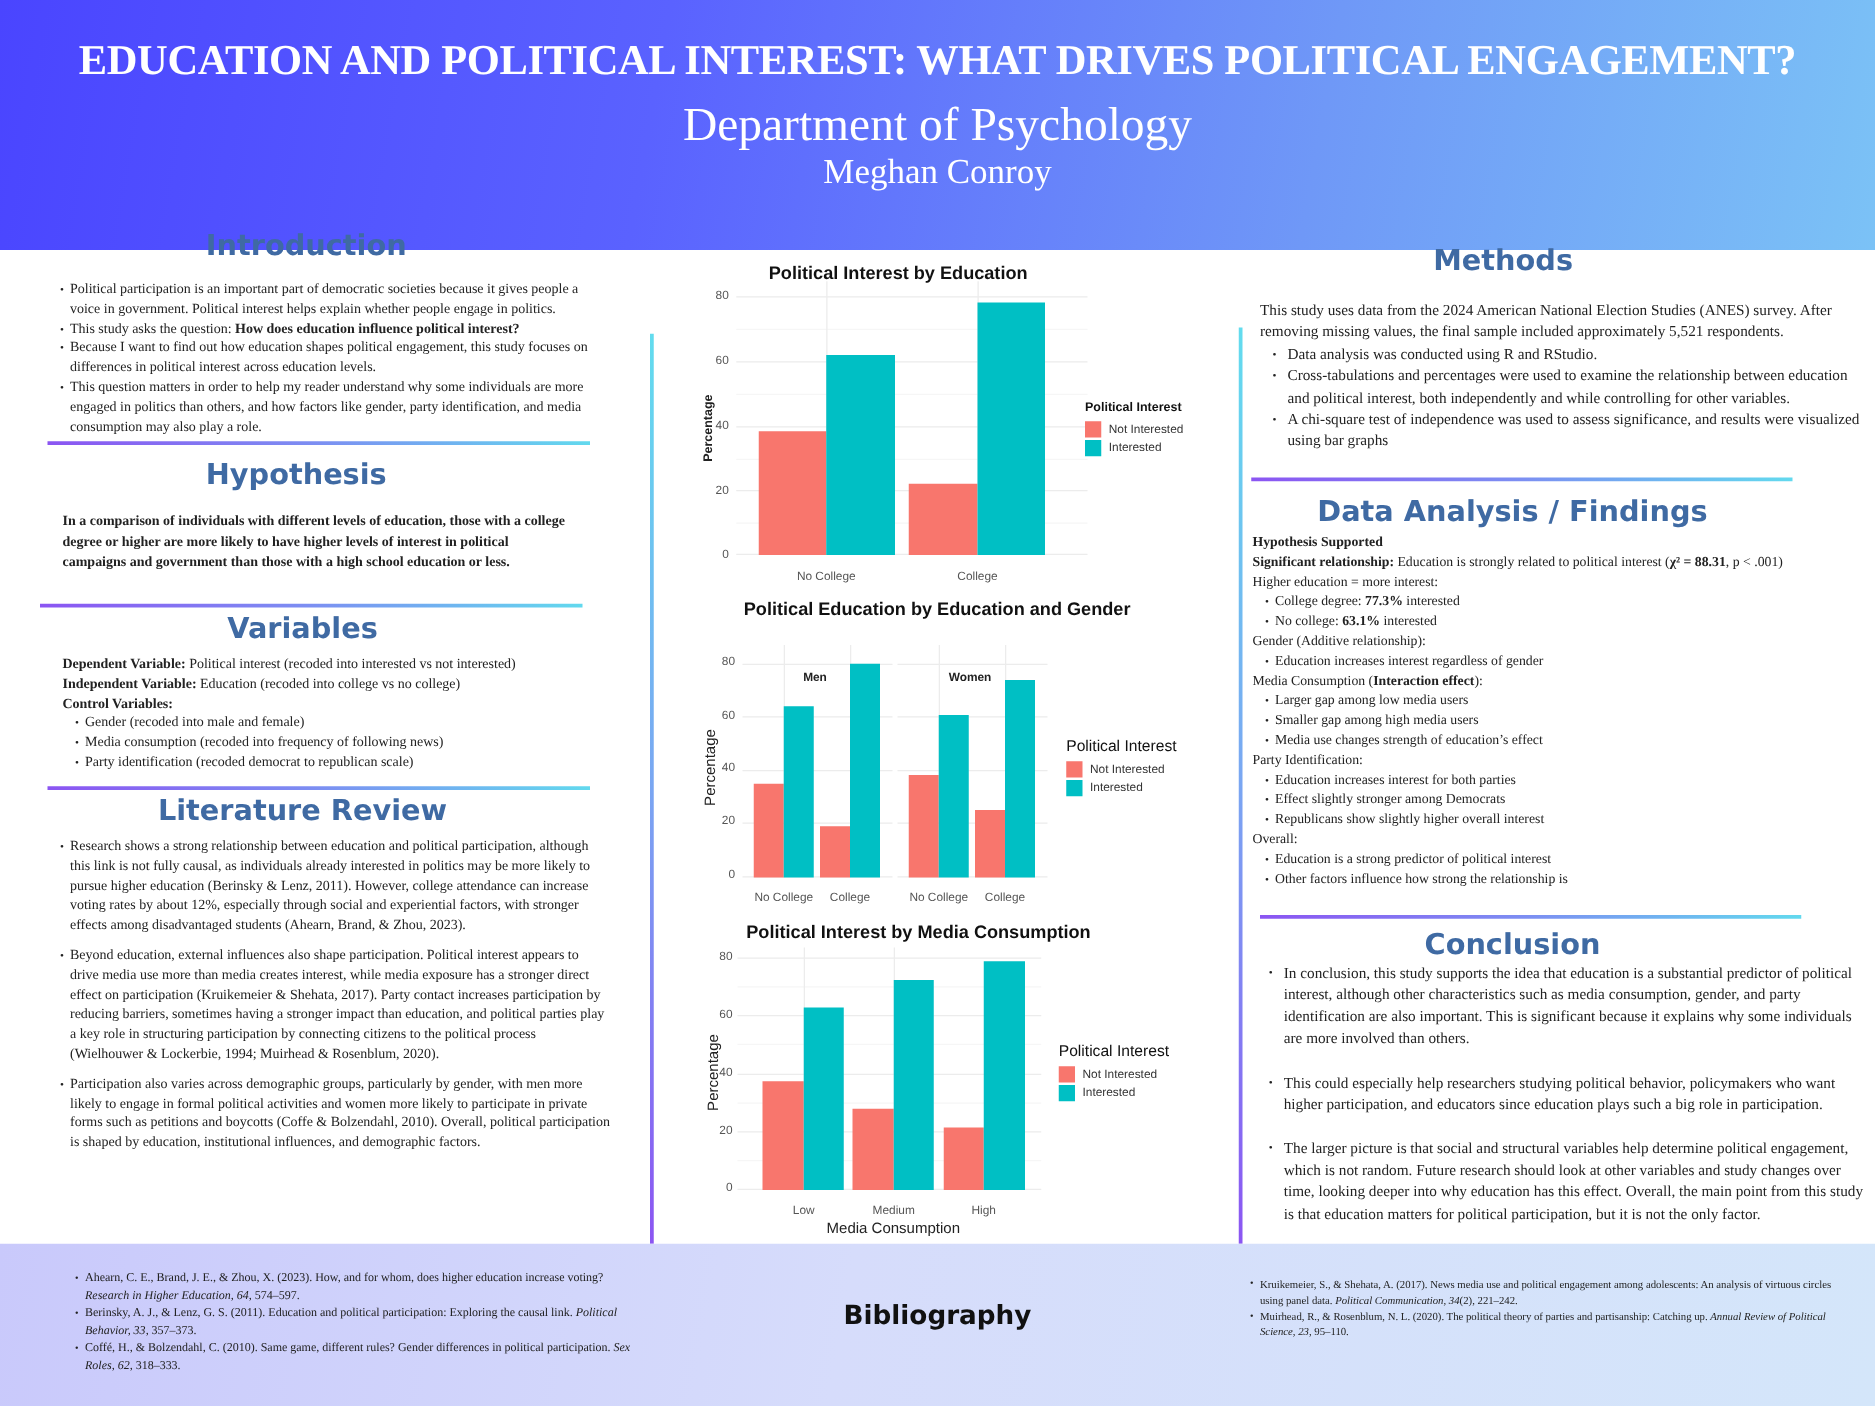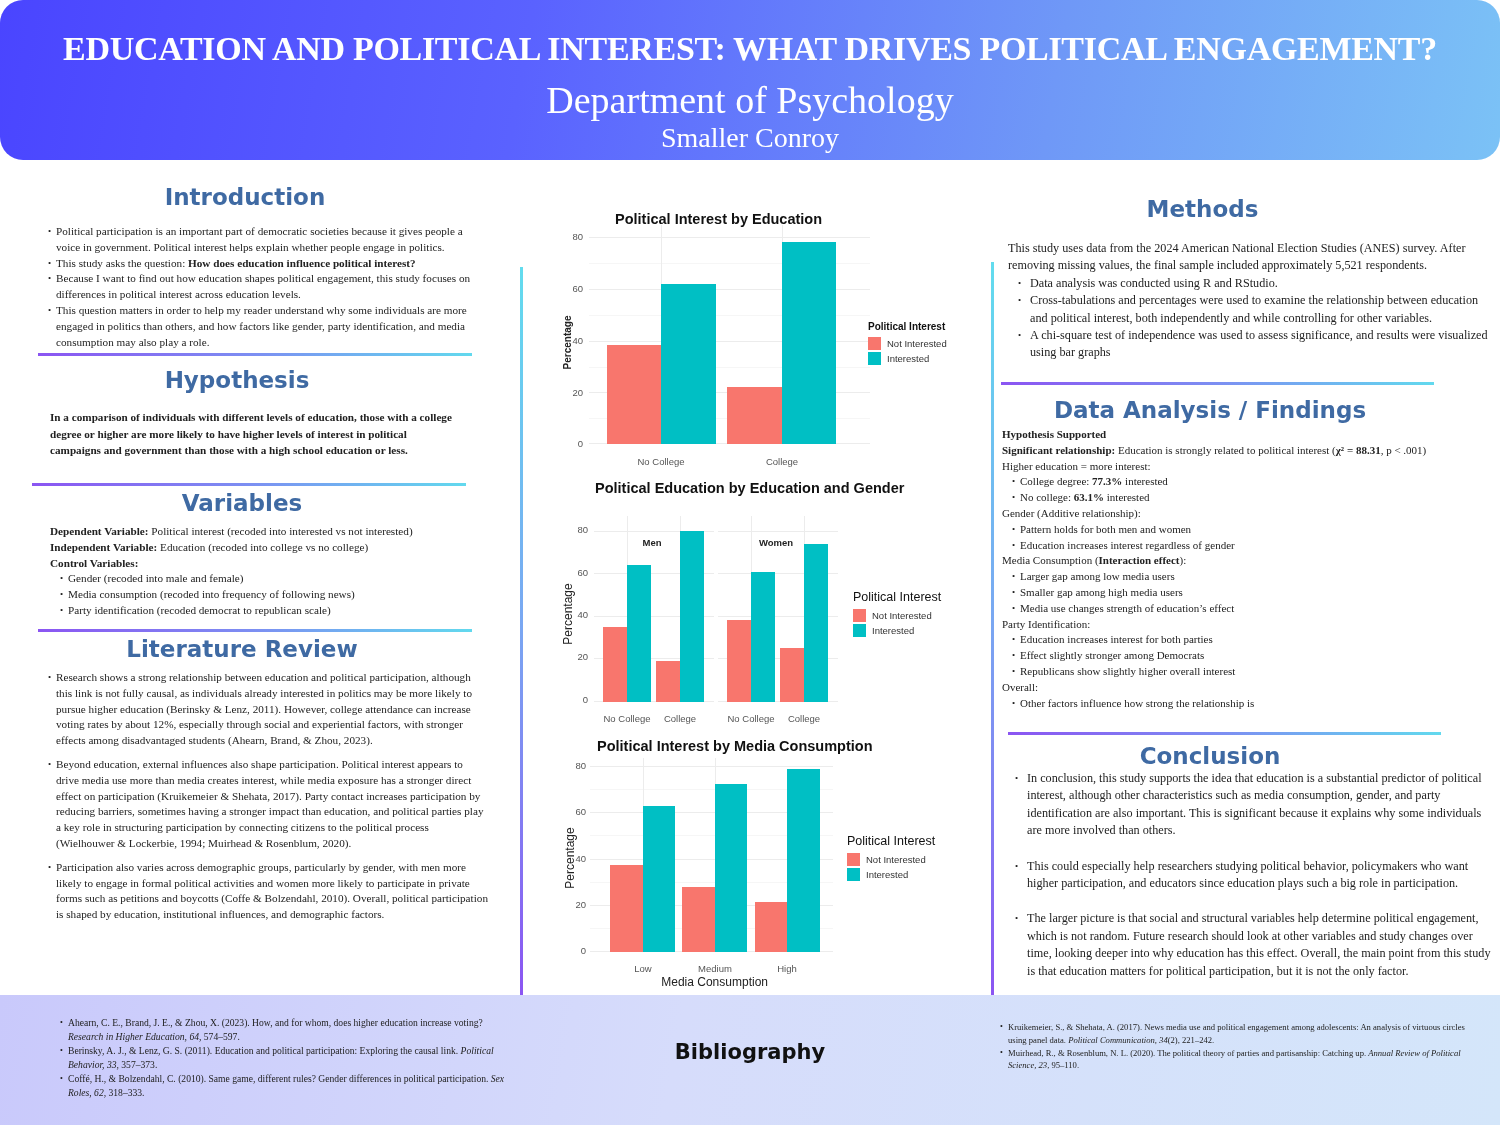--- a/index.html
+++ b/index.html
@@ -1,22 +1,22 @@
 <!DOCTYPE html>
 <html><head>
 <meta charset="utf-8">
 <style>
   * { box-sizing: border-box; margin: 0; padding: 0; }
   html, body { width: 1500px; height: 1125px; overflow: hidden; background: #ffffff; }
   body { position: relative; font-family: "Liberation Serif", serif; color: #1a1a1a; }
 
   .header {
-    position: absolute; left: 0; top: 0; width: 1500px; height: 160px;
+    position: absolute; left: 0; top: 0; width: 1500px; height: 200px;
     background: linear-gradient(100deg, #4a45ff 0%, #5a62ff 35%, #6f98f7 70%, #7bc2f6 100%);
-    color: #ffffff; text-align: center; border-radius: 23px;
+    color: #ffffff; text-align: center;
   }
   .header .title { position: absolute; left: 0; right: 0; top: 30px; font-size: 34px; font-weight: bold; letter-spacing: -0.3px; }
   .header .dept { position: absolute; left: 0; right: 0; top: 78px; font-size: 38px; }
   .header .author { position: absolute; left: 0; right: 0; top: 122px; font-size: 28px; }
 
   .sec-title {
     position: absolute; font-family: "DejaVu Sans", sans-serif; font-weight: bold;
     color: #3f6aa3; font-size: 23px; text-align: center;
   }
   .rule {
@@ -71,21 +71,21 @@
   .refs li { position: relative; padding-left: 8px; list-style: none; }
   .refs li::before { content: "•"; position: absolute; left: 0; font-size: 8px; }
   .refs.right { font-size: 8.6px; line-height: 12.8px; }
 </style>
 </head>
 <body>
 
 <div class="header">
   <div class="title">EDUCATION AND POLITICAL INTEREST: WHAT DRIVES POLITICAL ENGAGEMENT?</div>
   <div class="dept">Department of Psychology</div>
-  <div class="author">Smaller Conroy</div>
+  <div class="author">Meghan Conroy</div>
 </div>
 
 <div class="sec-title" style="left:40px;width:410px;top:184px;">Introduction</div>
 <div class="text" style="left:48px;top:224px;width:440px;">
   <ul>
     <li>Political participation is an important part of democratic societies because it gives people a voice in government. Political interest helps explain whether people engage in politics.</li>
     <li><span>This study asks the question: </span><span class="b">How does education influence political interest?</span></li>
     <li>Because I want to find out how education shapes political engagement, this study focuses on differences in political interest across education levels.</li>
     <li>This question matters in order to help my reader understand why some individuals are more engaged in politics than others, and how factors like gender, party identification, and media consumption may also play a role.</li>
   </ul>
@@ -277,37 +277,37 @@
 <div class="text" style="left:1002px;top:427px;width:495px;font-size:11px;">
   <div class="b">Hypothesis Supported</div>
   <div><span class="b">Significant relationship:</span><span> Education is strongly related to political interest (</span><span class="b">χ² = 88.31</span><span>, p &lt; .001)</span></div>
   <div>Higher education = more interest:</div>
   <ul style="margin-left:10px;">
     <li><span>College degree: </span><span class="b">77.3%</span><span> interested</span></li>
     <li><span>No college: </span><span class="b">63.1%</span><span> interested</span></li>
   </ul>
   <div>Gender (Additive relationship):</div>
   <ul style="margin-left:10px;">
-    <li>Pattern holds for both men and women</li>
     <li>Education increases interest regardless of gender</li>
   </ul>
   <div><span>Media Consumption (</span><span class="b">Interaction effect</span><span>):</span></div>
   <ul style="margin-left:10px;">
     <li>Larger gap among low media users</li>
     <li>Smaller gap among high media users</li>
     <li>Media use changes strength of education’s effect</li>
   </ul>
   <div>Party Identification:</div>
   <ul style="margin-left:10px;">
     <li>Education increases interest for both parties</li>
     <li>Effect slightly stronger among Democrats</li>
     <li>Republicans show slightly higher overall interest</li>
   </ul>
   <div>Overall:</div>
   <ul style="margin-left:10px;">
+    <li>Education is a strong predictor of political interest</li>
     <li>Other factors influence how strong the relationship is</li>
   </ul>
 </div>
 <div class="rule" style="left:1008px;top:732px;width:433px;"></div>
 
 <div class="sec-title" style="left:1005px;width:410px;top:743px;">Conclusion</div>
 <div class="text big" style="left:1013px;top:770px;width:482px;">
   <ul>
     <li>In conclusion, this study supports the idea that education is a substantial predictor of political interest, although other characteristics such as media consumption, gender, and party identification are also important. This is significant because it explains why some individuals are more involved than others.</li>
     <div class="gap-lg"></div>

